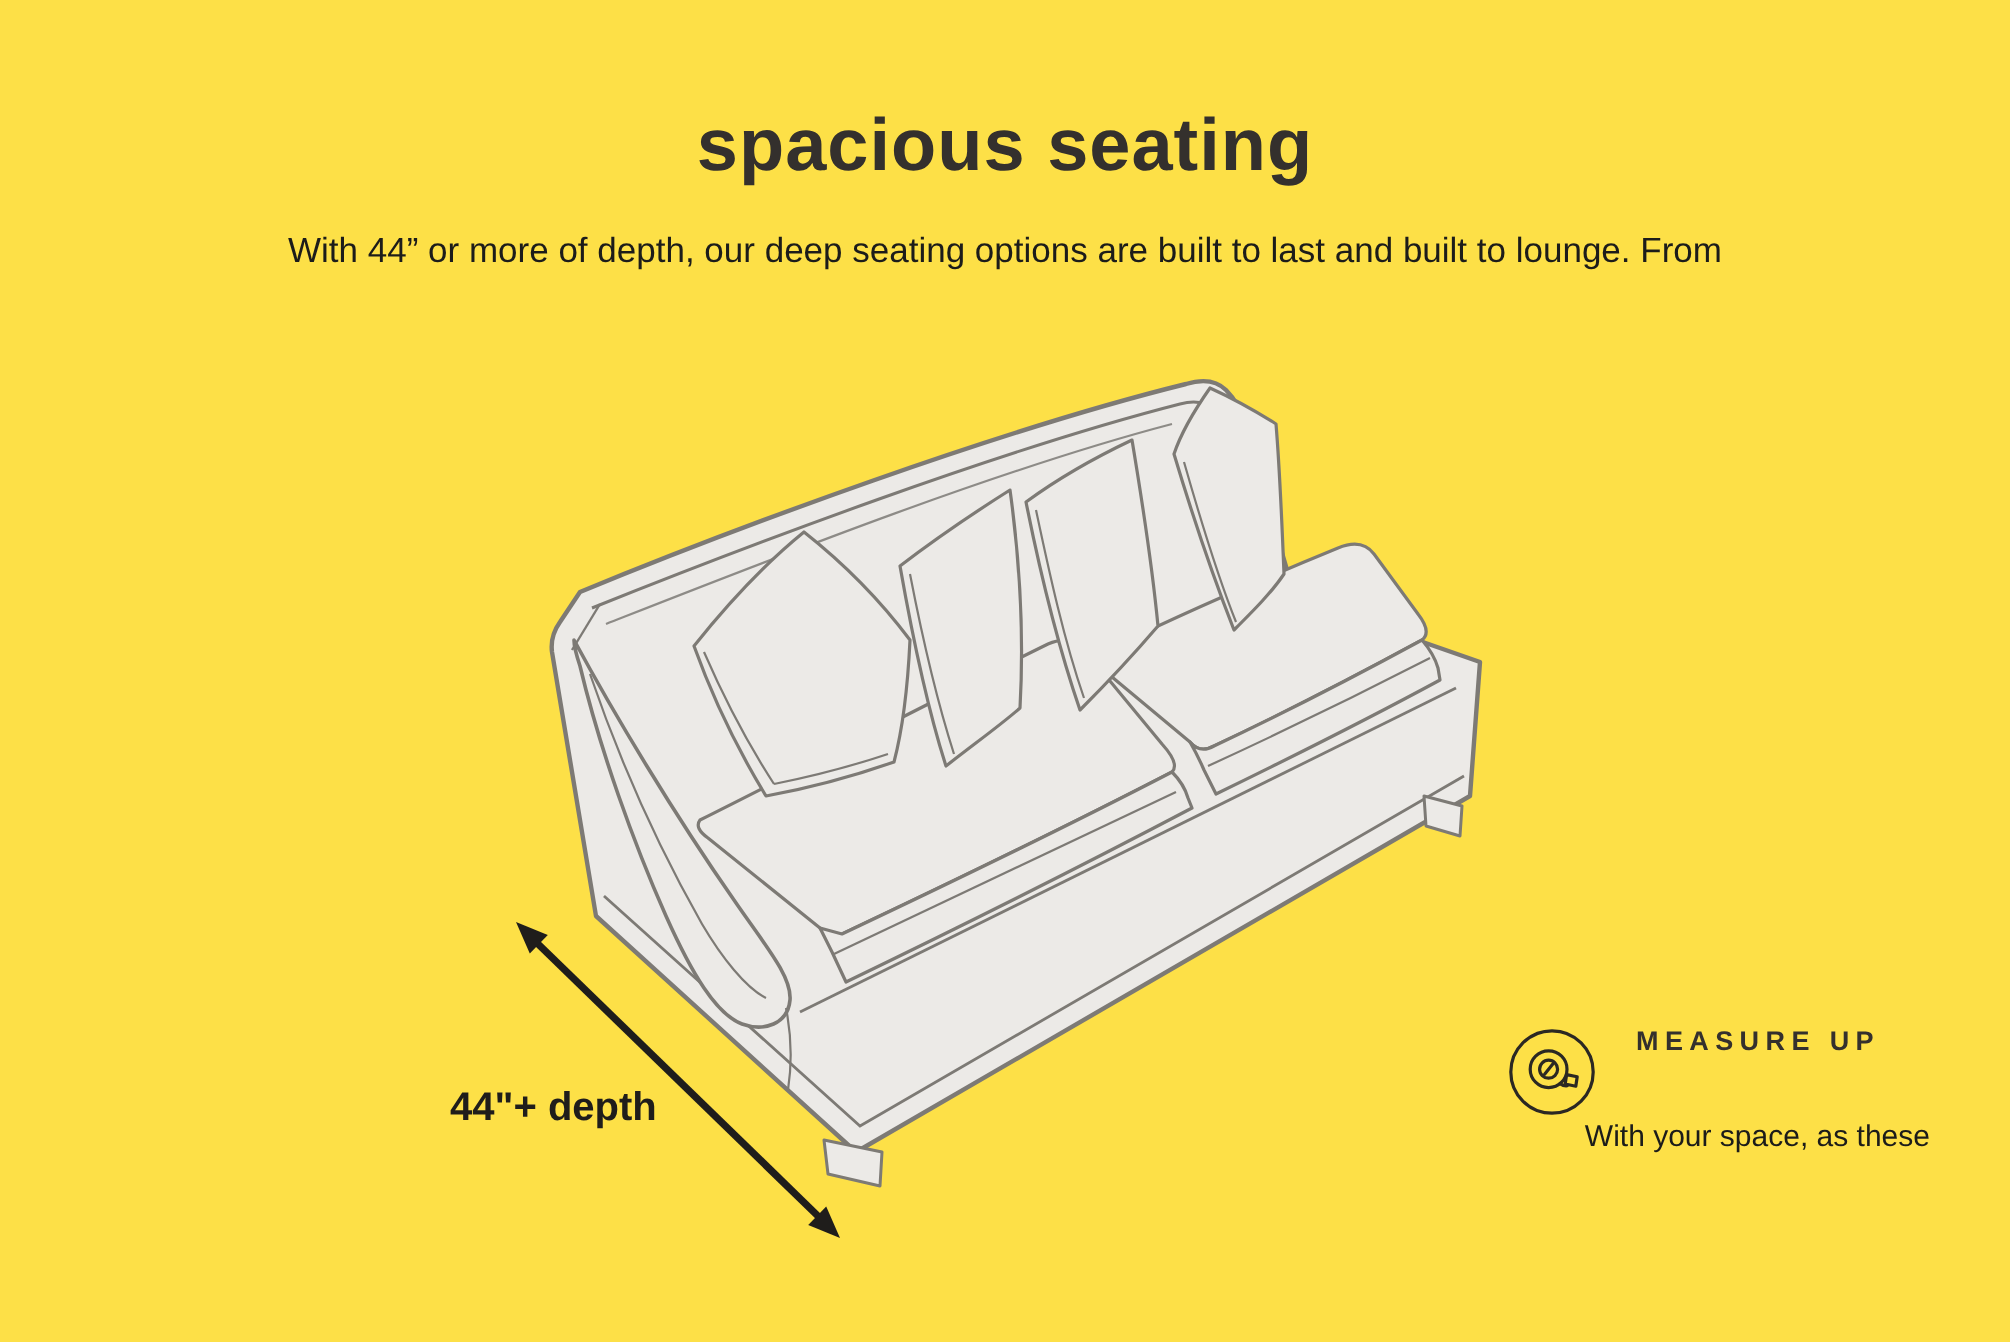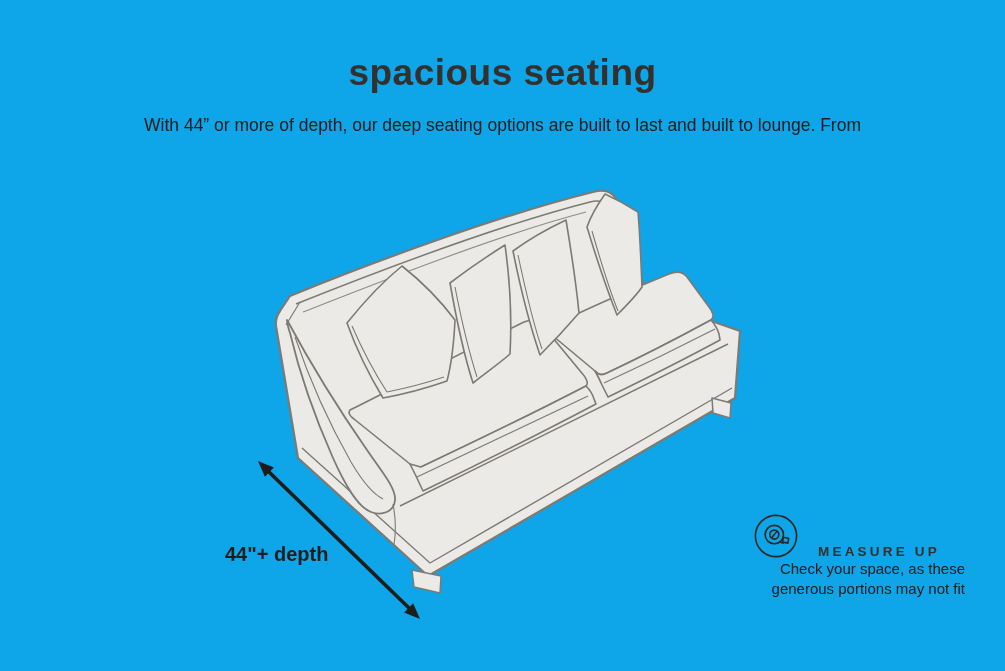--- a/index.html
+++ b/index.html
@@ -1,38 +1,38 @@
 <!DOCTYPE html>
 <html style="--ink: #1c1c1a; --title-ink: #34302d; --arrow-ink: #1f1d1b; --sofa-fill: #eceae7; --sofa-line: #7d7a75;"><head>
 <meta charset="utf-8">
 <style>
   html,body{margin:0;padding:0;background:#ffffff;}
   .stage{
-    position:relative;width:1005px;height:671px;background:#0ea5e9;overflow:hidden;
+    position:relative;width:1005px;height:671px;background:#fde047;overflow:hidden;
     font-family:"Liberation Sans","DejaVu Sans",sans-serif;
     color:var(--ink,#1c1c1a);
   }
   .page-title{
     position:absolute;left:0;top:52px;width:1005px;margin:0;
     text-align:center;font-size:37px;font-weight:bold;letter-spacing:.5px;
     color:var(--title-ink,#34302d);
   }
   .intro{
     position:absolute;left:0;top:114px;width:1005px;text-align:center;
     font-size:17.5px;line-height:22px;color:var(--ink,#1c1c1a);
   }
   .intro .line{white-space:nowrap;}
   .sofa{position:absolute;left:250px;top:186px;width:520px;height:430px;}
   .dimension-arrow{position:absolute;left:246px;top:448px;width:185px;height:178px;}
   .depth-label{
     position:absolute;left:225px;top:543px;width:110px;
     font-size:20px;font-weight:bold;color:var(--arrow-ink,#1f1d1b);white-space:nowrap;
   }
   .measure-up{position:absolute;left:753px;top:513px;width:212px;}
-  .mu-head{display:flex;align-items:flex-end;}
+  .mu-head{display:flex;align-items:flex-start;}
   .mu-icon{width:46px;height:46px;flex:0 0 46px;}
   .mu-title{
     margin-left:19px;font-size:13.5px;font-weight:bold;letter-spacing:3.2px;
     color:var(--title-ink,#34302d);white-space:nowrap;
   }
   .mu-desc{
     margin-top:0px;text-align:right;font-size:15px;line-height:20px;
     color:var(--ink,#1c1c1a);
   }
   .mu-desc .line{white-space:nowrap;}
@@ -114,18 +114,17 @@
           <circle cx="21.3" cy="21.6" r="9.2"></circle>
           <circle cx="21.3" cy="21.6" r="4.5"></circle>
           <line x1="19.3" y1="24.1" x2="23.4" y2="19"></line>
           <path d="M 27,28.8 Q 29,30.2 30.6,29.9"></path>
           <path d="M 30.3,24.3 L 35.6,25.4 L 34.9,30.1 L 29.6,29 Z"></path>
         </g>
       </svg>
       <span class="mu-title">MEASURE UP</span>
     </div>
     <div class="mu-desc">
-      <div class="line">Check your space, as these</div>
-      <div class="line">generous portions may not fit</div>
+      <div class="line">With your space, as these</div>
     </div>
   </div>
 
 </div>
 
 </body></html>

